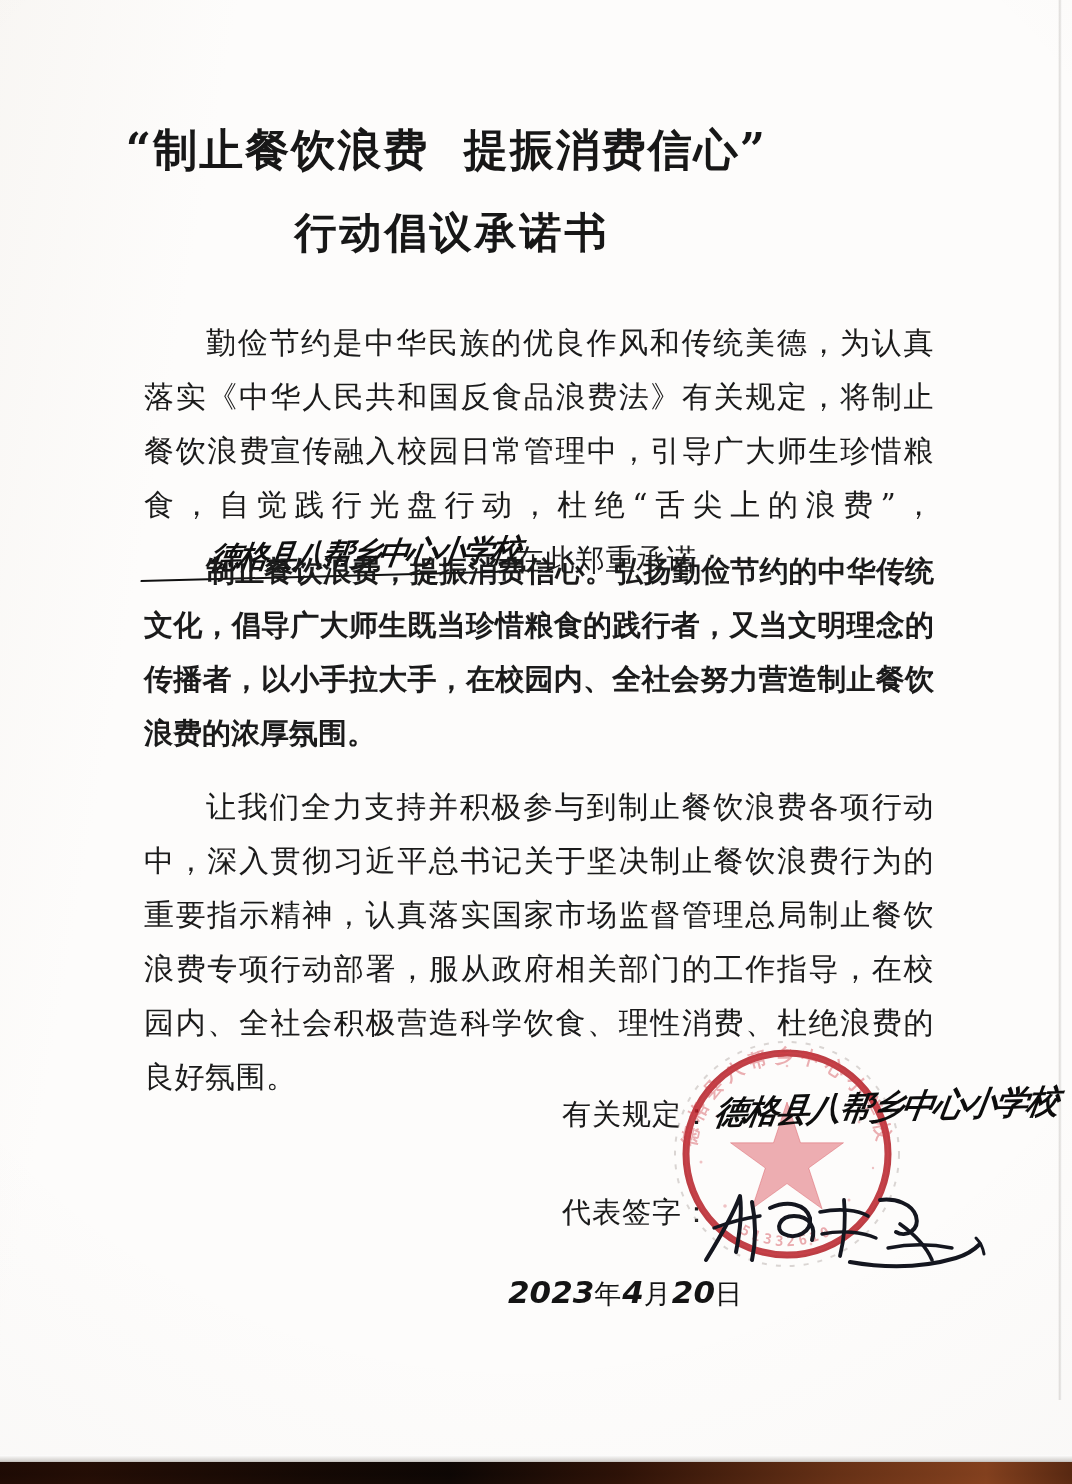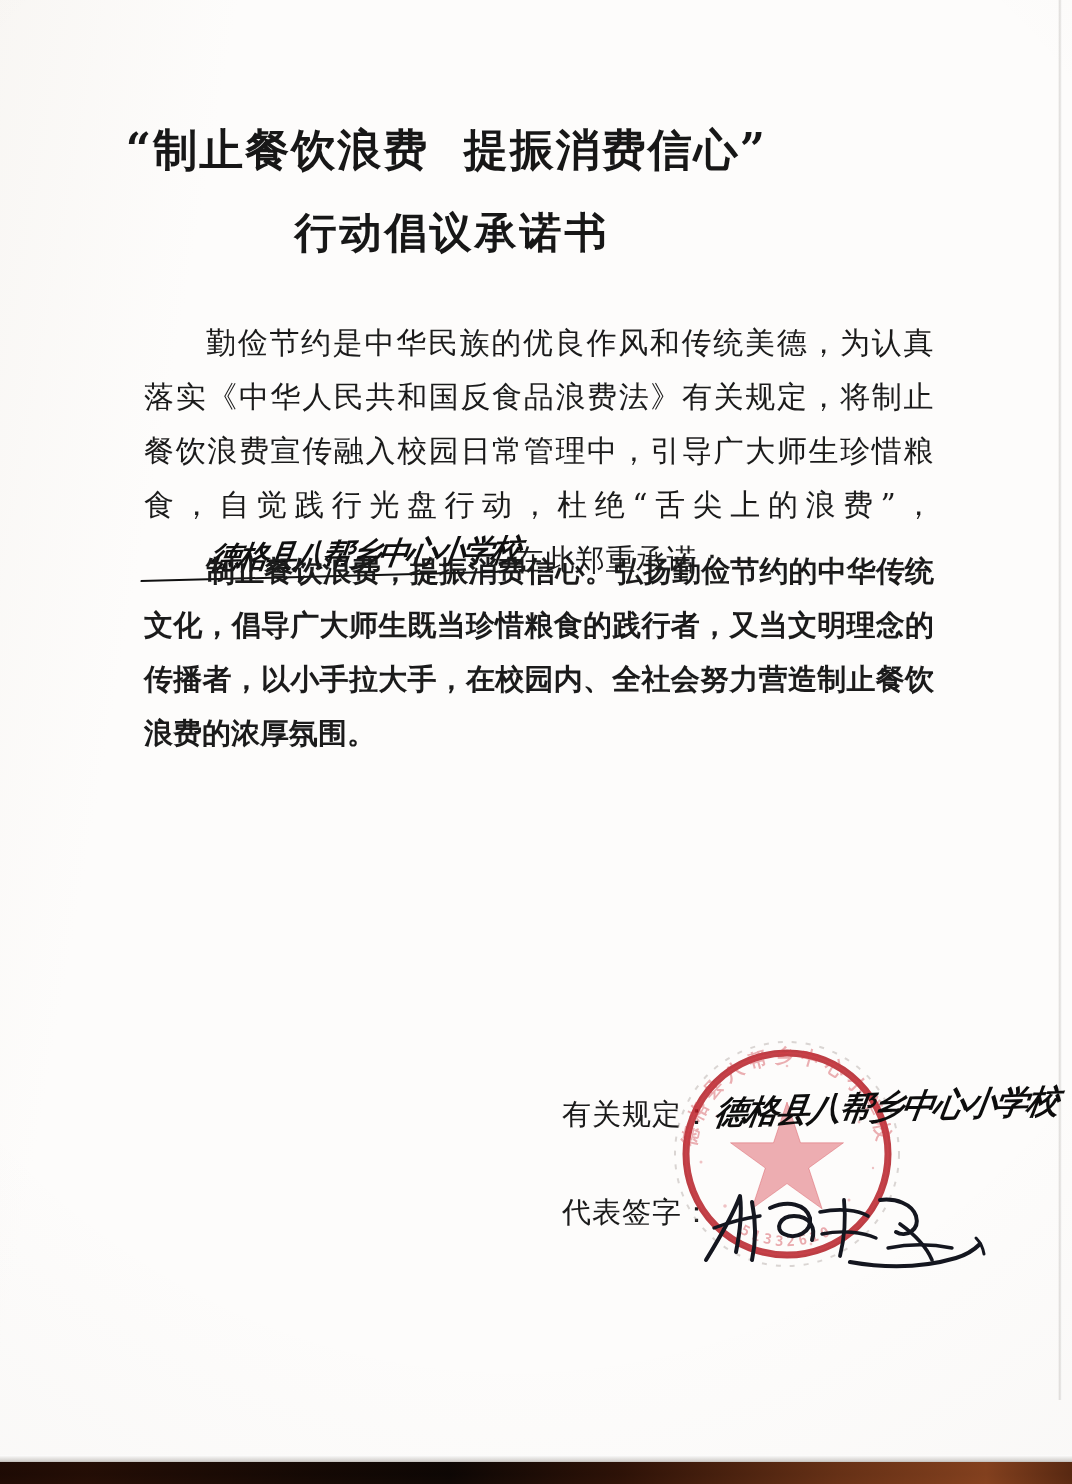--- a/index.html
+++ b/index.html
@@ -232,20 +232,21 @@
   <div id="page-bottom-edge"></div>
 
   <div class="title-line" id="title-main">“制止餐饮浪费  提振消费信心”</div>
 
   <div class="title-line" id="title-sub">行动倡议承诺书</div>
 
   <div class="body-block indent" id="para-1"><span>勤俭节约是中华民族的优良作风和传统美德，为认真落实《中华人民共和国反食品浪费法》有关规定，将制止餐饮浪费宣传融入校园日常管理中，引导广大师生珍惜粮食，自觉践行光盘行动，杜绝“舌尖上的浪费”，</span><span class="handwritten">德格县八帮乡中心小学校</span><span>在此郑重承诺：</span></div>
 
   <div class="body-block indent" id="para-2">制止餐饮浪费，提振消费信心。弘扬勤俭节约的中华传统文化，倡导广大师生既当珍惜粮食的践行者，又当文明理念的传播者，以小手拉大手，在校园内、全社会努力营造制止餐饮浪费的浓厚氛围。</div>
 
+  <div class="body-block indent" id="para-3">让我们全力支持并积极参与到制止餐饮浪费各项行动中，深入贯彻习近平总书记关于坚决制止餐饮浪费行为的重要指示精神，认真落实国家市场监督管理总局制止餐饮浪费专项行动部署，服从政府相关部门的工作指导，在校园内、全社会积极营造科学饮食、理性消费、杜绝浪费的良好氛围。</div>
 
   <svg id="seal" viewBox="0 0 248 248">
     <defs>
       <radialGradient id="sealFade" cx="50%" cy="50%" r="50%">
         <stop offset="0%" stop-color="#c8202a" stop-opacity="0.55"></stop>
         <stop offset="70%" stop-color="#c8202a" stop-opacity="0.80"></stop>
         <stop offset="100%" stop-color="#b01820" stop-opacity="0.95"></stop>
       </radialGradient>
       <path id="rimPathTop" d="M 124 124 m -92 0 a 92 92 0 1 1 184 0" fill="none"></path>
       <path id="rimPathBottom" d="M 32 124 a 92 92 0 0 0 184 0" fill="none"></path>
@@ -297,16 +298,17 @@
       <path d="M144 18 C 146 38, 144 58, 140 74" stroke-width="3.8"></path>
       <path d="M122 52 C 142 48, 162 50, 176 56" stroke-width="3.4"></path>
       <path d="M180 18 C 196 16, 212 22, 216 34 C 220 48, 206 56, 196 50" stroke-width="4"></path>
       <path d="M200 42 C 214 52, 226 64, 232 78" stroke-width="3.6"></path>
       <path d="M188 66 C 208 62, 232 62, 252 66" stroke-width="3.4"></path>
       <path d="M150 80 C 184 86, 222 86, 256 76 C 266 73, 274 68, 280 62" stroke-width="4.2"></path>
       <path d="M276 56 C 280 60, 283 66, 284 72" stroke-width="3"></path>
     </g>
   </svg>
 
+  <div id="date-line"><span class="hw-num">2023</span><span class="hw-cn">年</span><span class="hw-num">4</span><span class="hw-cn">月</span><span class="hw-num">20</span><span class="hw-cn">日</span></div>
 
 </div>
 
 <div id="desk"></div>
 
 </body></html>

